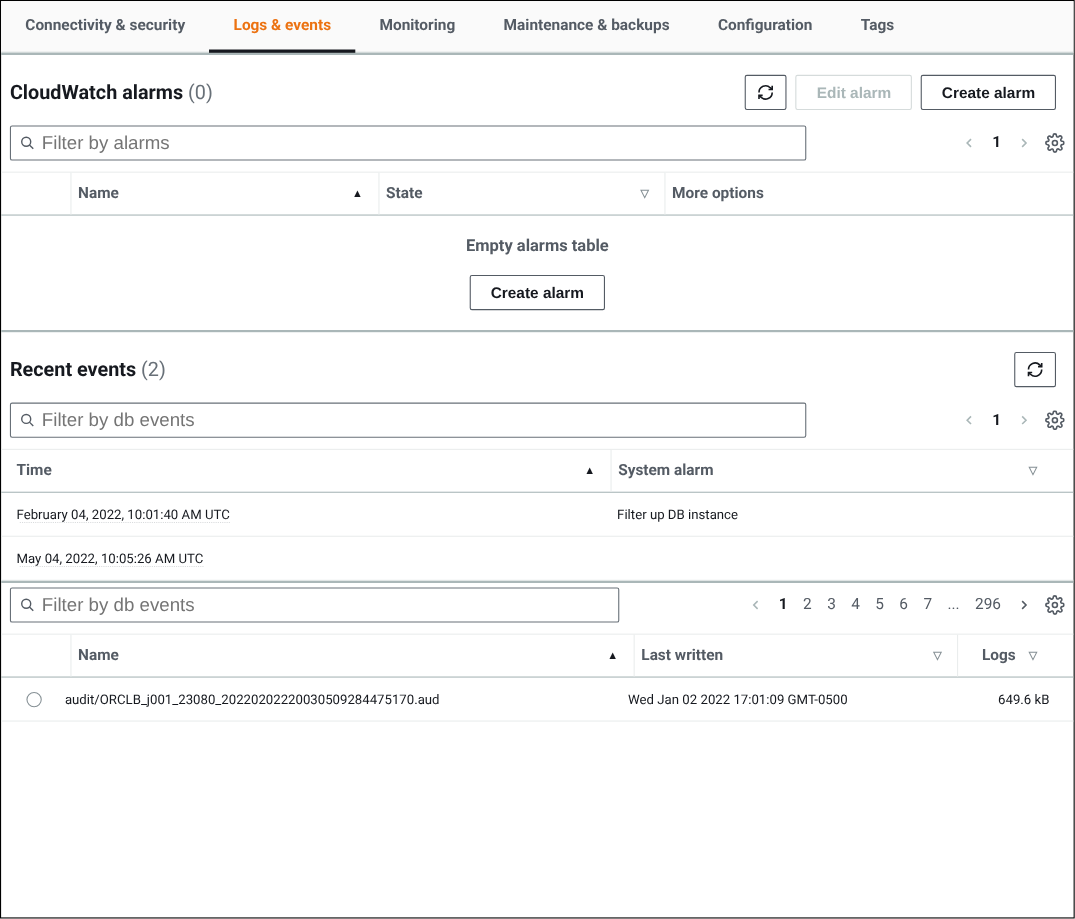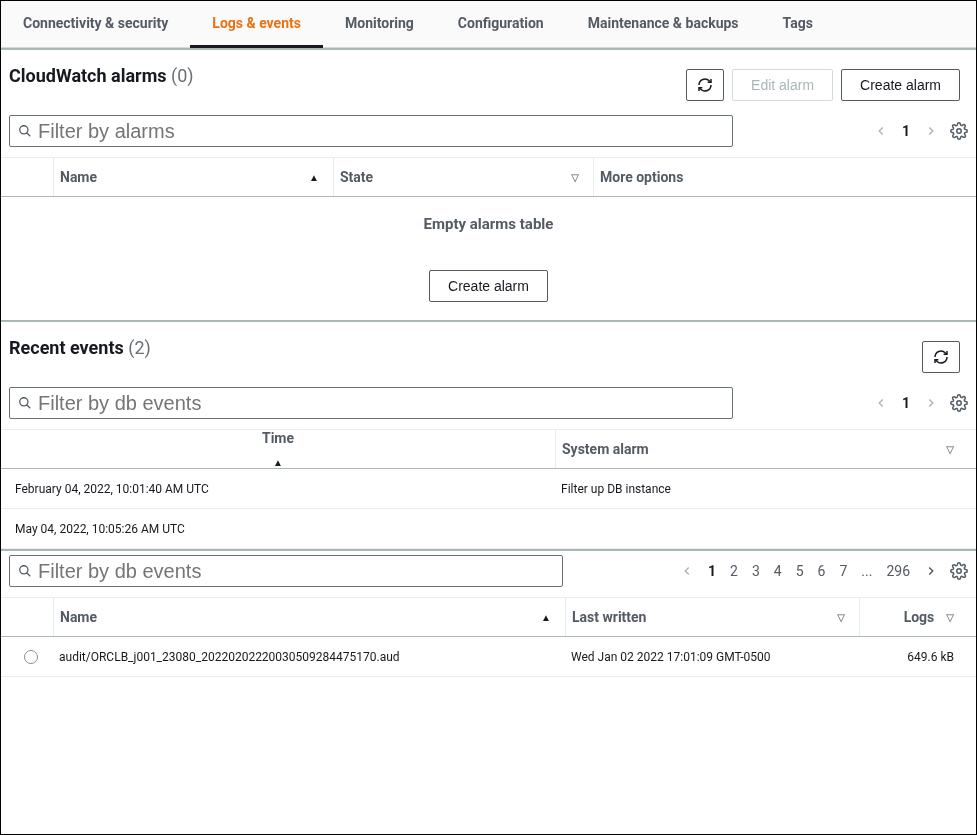--- a/index.html
+++ b/index.html
@@ -2,38 +2,38 @@
 <html><head>
 <meta charset="utf-8">
 <style>
 * { box-sizing: border-box; margin: 0; padding: 0; }
 body { font-family: -apple-system, BlinkMacSystemFont, "Segoe UI", Roboto, Helvetica, Arial, sans-serif; font-size: 14px; color: #16191f; background: #fff; width: 977px; height: 835px; overflow: hidden; border: 1px solid #000; }
 .tabs { display: flex; background: #fafafa; border-bottom: 1px solid #d5dbdb; }
 .tab { padding: 14px 22px; font-size: 14px; font-weight: 700; color: #545b64; cursor: pointer; white-space: nowrap; }
 .tab.active { color: #ec7211; border-bottom: 3px solid #16191f; margin-bottom: -1px; }
 .panel { border-top: 2px solid #aab7b8; }
 .panel:first-of-type { border-top: none; }
-.panel-header { display: flex; justify-content: space-between; align-items: center; padding: 0 8px 10px 8px; gap: 10px; }
+.panel-header { display: flex; justify-content: space-between; align-items: center; padding: 18px 8px 10px 8px; gap: 10px; }
 .panel-title { font-size: 18px; font-weight: 700; }
 .count { color: #687078; font-weight: 400; }
 .btn-row { display: flex; gap: 8px; margin-right: 8px; align-items: center; }
-.btn { display: inline-flex; align-items: center; justify-content: center; height: 32px; padding: 0 18px; font-size: 14px; font-weight: 400; color: #16191f; background: #fff; border: 1px solid #545b64; border-radius: 2px; cursor: pointer; white-space: nowrap; margin-top: 19px; }
+.btn { display: inline-flex; align-items: center; justify-content: center; height: 32px; padding: 0 18px; font-size: 14px; font-weight: 700; color: #16191f; background: #fff; border: 1px solid #545b64; border-radius: 2px; cursor: pointer; white-space: nowrap; }
 .btn.icon-only { padding: 0 10px; }
 .btn.disabled { color: #aab7b8; border-color: #d5dbdb; cursor: not-allowed; }
 .filter-row { display: flex; align-items: center; gap: 12px; padding: 4px 8px 10px 8px; }
 .search-wrap { display: flex; align-items: center; flex: 0 0 auto; height: 32px; border: 1px solid #687078; border-radius: 2px; padding: 0 8px; gap: 6px; }
-.search-wrap input { border: none; outline: none; font-size: 20px; height: 28px; width: 100%; }
+.search-wrap input { border: none; outline: none; font-size: 17px; height: 28px; width: 100%; }
 .spacer { flex: 1; }
 .pager { display: flex; align-items: center; gap: 10px; color: #545b64; font-size: 14px; }
 .pager .num { font-weight: 700; color: #16191f; padding: 0 4px; }
 .pager span { cursor: pointer; }
 .gear { color: #545b64; cursor: pointer; display: inline-flex; align-items: center; }
-.table-head { display: flex; align-items: center; border-top: 1px solid #eaeded; border-bottom: 1px solid #aab7b8; height: 40px; padding: 0 8px; font-weight: 700; color: #545b64; font-size: 14px; }
+.table-head { display: flex; align-items: center; border-top: 1px solid #eaeded; border-bottom: 1px solid #aab7b8; height: 40px; padding: 0 19px; font-weight: 700; color: #545b64; font-size: 14px; }
 .th { display: flex; align-items: center; justify-content: space-between; padding: 0 14px 0 6px; border-left: 1px solid #eaeded; height: 100%; }
-.th:first-child { border-left: none; flex-direction: column; }
+.th:first-child { border-left: none; }
 .th .sort { font-size: 10px; color: #16191f; }
 .th .sort.dim { color: #879196; }
 .empty { text-align: center; padding: 18px 0; color: #545b64; font-weight: 700; font-size: 15px; }
 .empty-btn-row { text-align: center; padding: 0 0 18px 0; }
 .row { display: flex; align-items: center; height: 40px; padding: 0 8px; border-bottom: 1px solid #eaeded; font-size: 12px; }
 .row .cell { padding: 0 14px 0 6px; overflow: hidden; text-overflow: ellipsis; white-space: nowrap; }
 .dotted { border-bottom: 1px dotted #687078; display: inline; }
 .radio { width: 14px; height: 14px; border: 1px solid #879196; border-radius: 50%; display: inline-block; }
 svg { display: block; }
 .icon { color: #545b64; }
@@ -44,22 +44,22 @@
 .pager-logs .pg.cur { font-weight: 700; color: #16191f; }
 .sel-col { width: 44px; display:flex; align-items:center; justify-content:center; }
 </style>
 </head>
 <body>
 
 <div class="tabs">
   <div class="tab">Connectivity &amp; security</div>
   <div class="tab active">Logs &amp; events</div>
   <div class="tab">Monitoring</div>
+  <div class="tab">Maintenance &amp; backups</div>
   <div class="tab">Configuration</div>
-  <div class="tab">Maintenance &amp; backups</div>
   <div class="tab">Tags</div>
 </div>
 
 <div class="panel">
   <div class="panel-header">
     <div class="panel-title">
       <span>CloudWatch alarms</span> <span class="count">(0)</span>
     </div>
     <div class="btn-row">
       <button class="btn icon-only">

